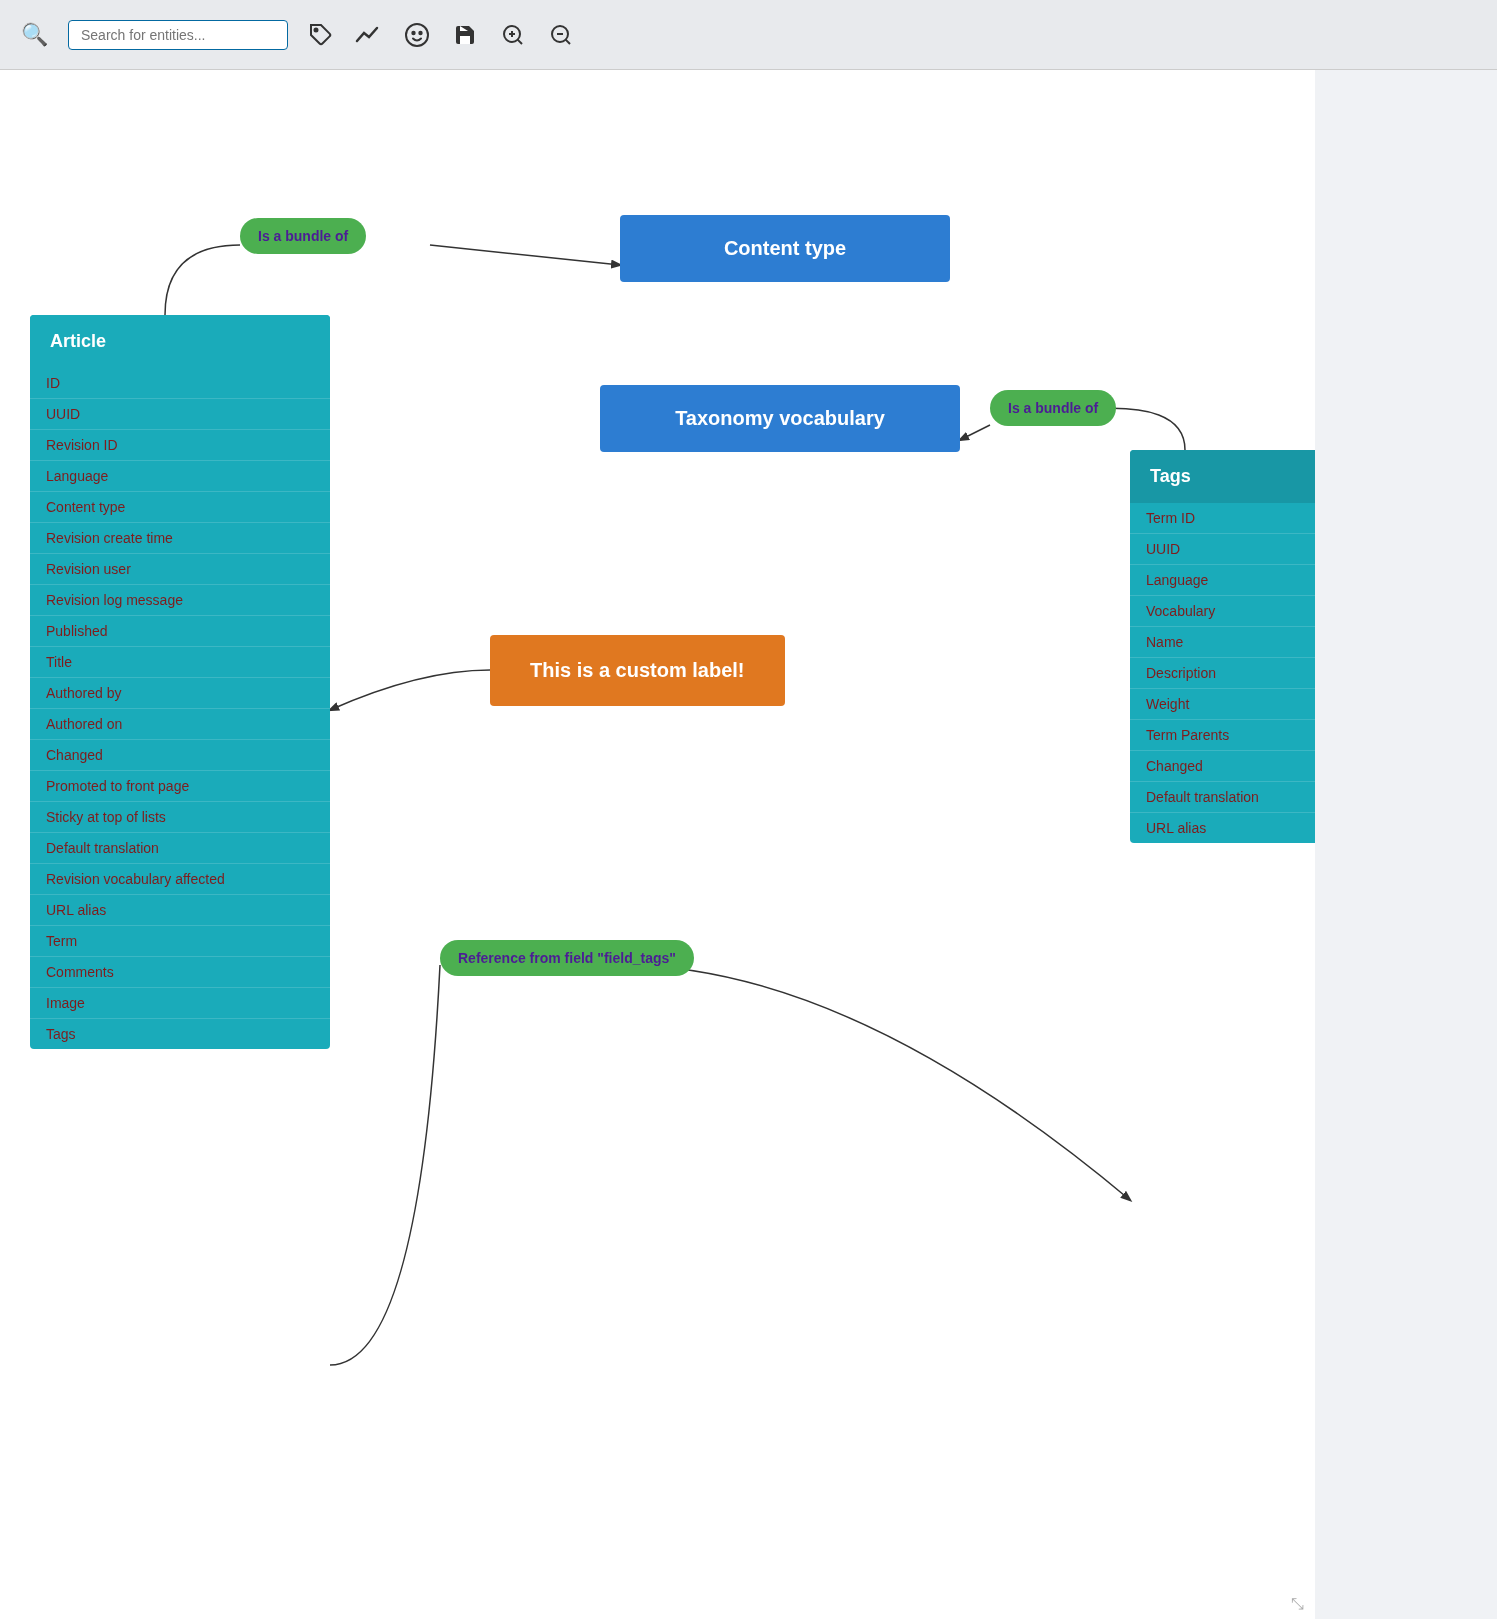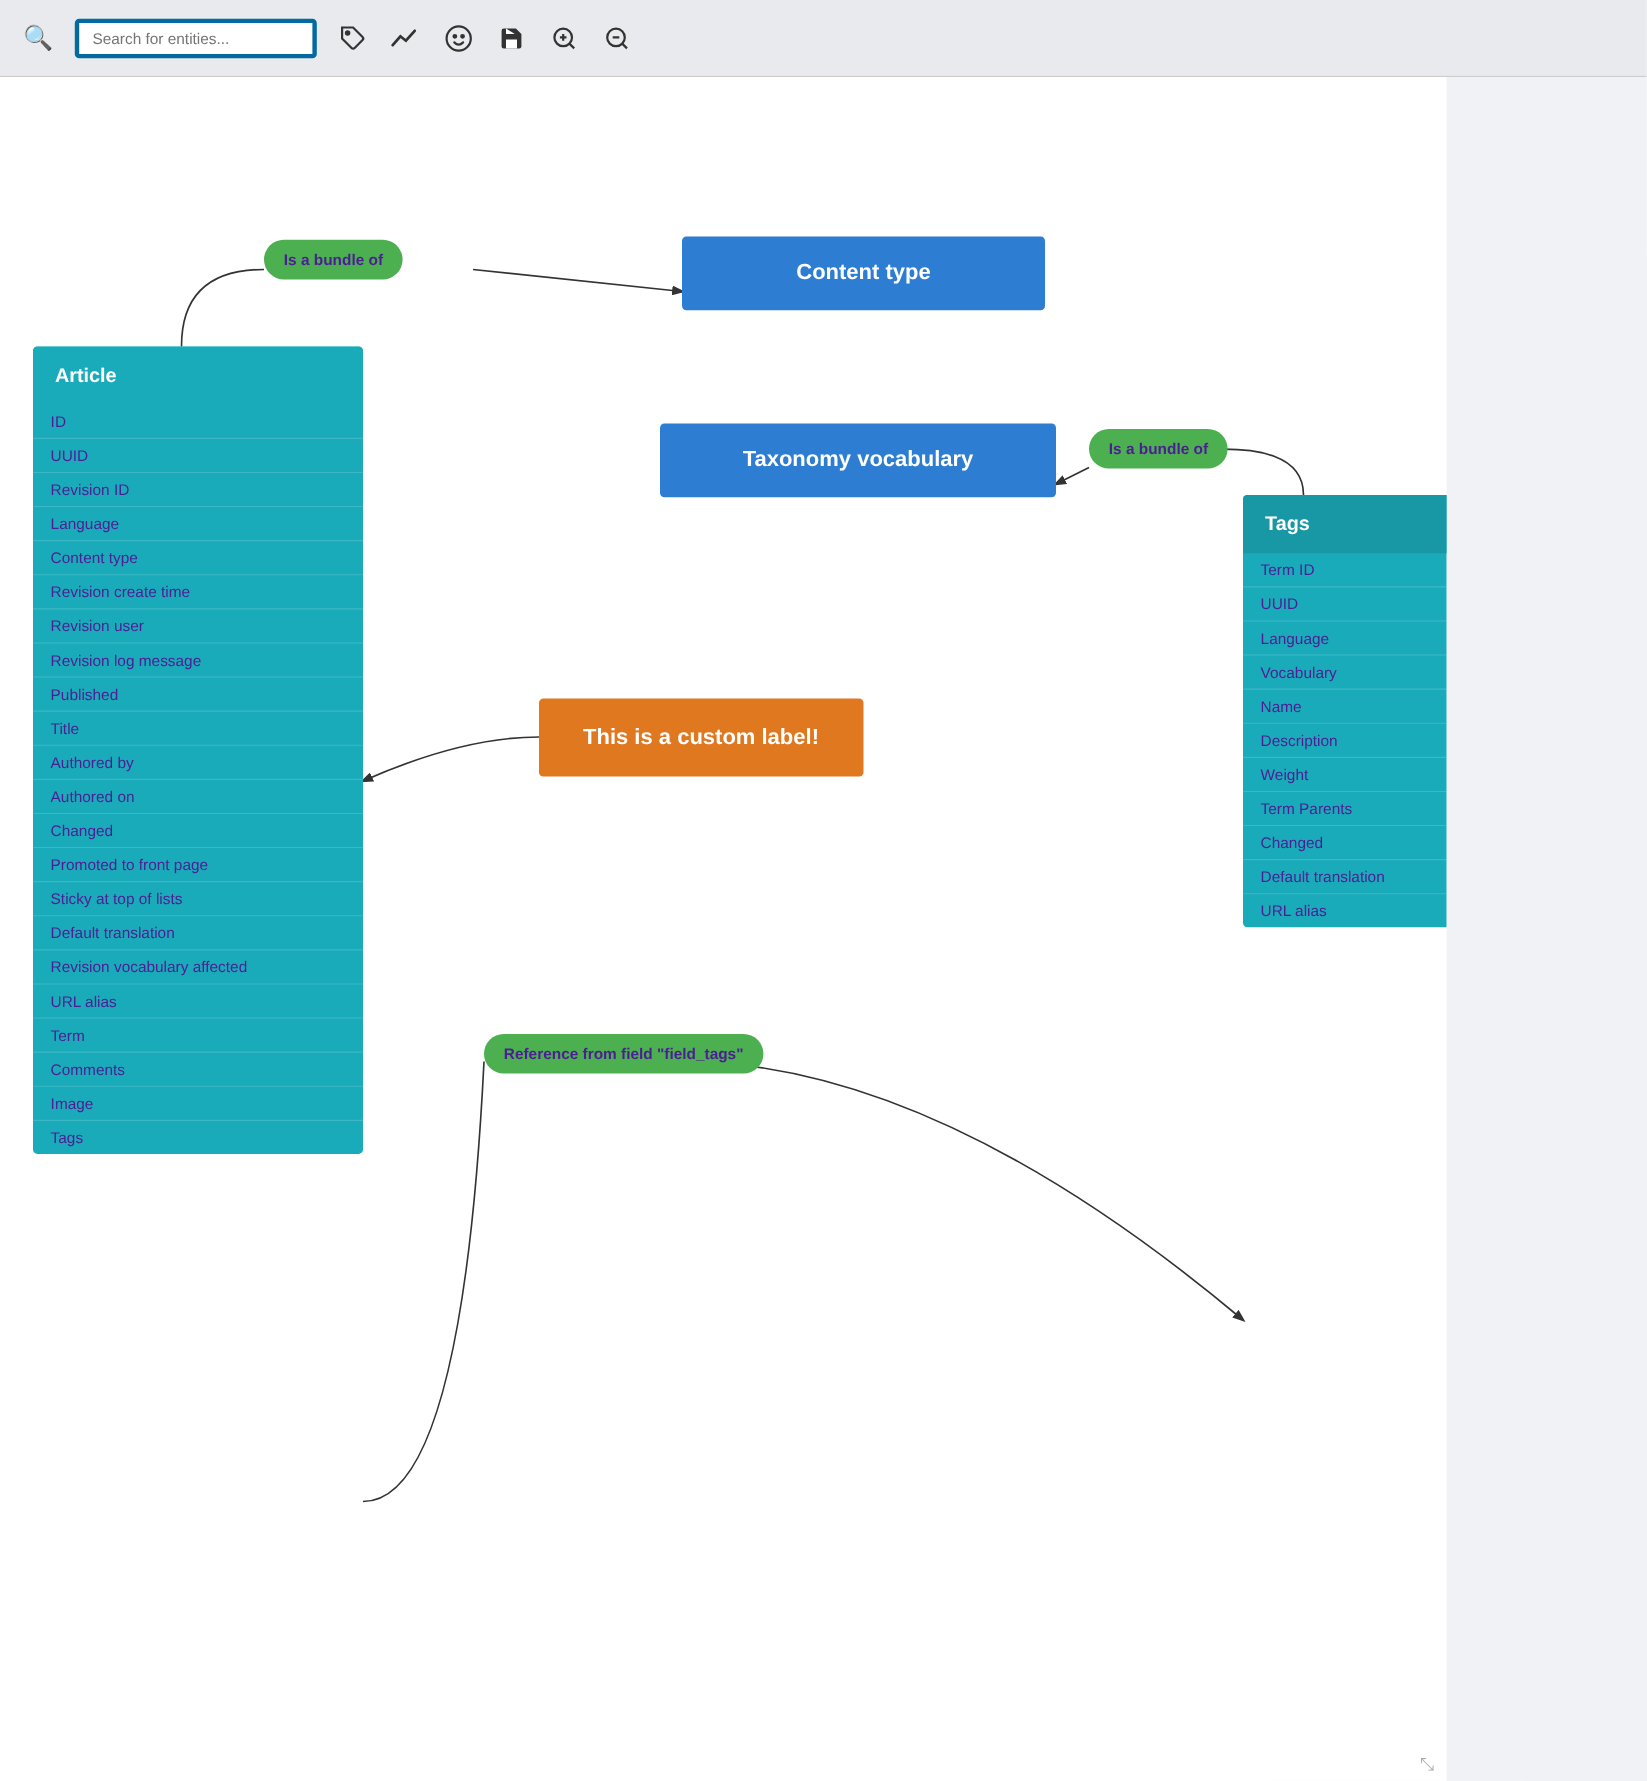--- a/index.html
+++ b/index.html
@@ -15,21 +15,21 @@
     #toolbar {
       display: flex;
       align-items: center;
       background: #e8eaed;
       padding: 12px 20px;
       gap: 18px;
       height: 70px;
       border-bottom: 1px solid #ccc;
     }
     #toolbar .search-input {
-      border: 4px solid #0369a1;
+      border: 1px solid #0369a1;
       border-radius: 4px;
       padding: 6px 12px;
       font-size: 14px;
       width: 220px;
       background: white;
       color: #999;
     }
     #toolbar .tool-icon {
       font-size: 22px;
       cursor: pointer;
@@ -61,21 +61,21 @@
       font-size: 18px;
       color: white;
       text-align: left;
       padding: 16px 20px;
     }
     .entity-fields {
       padding: 0;
     }
     .entity-field {
       font-size: 14px;
-      color: #4c1d95;
+      color: #7f1d1d;
       padding: 7px 16px;
       border-top: 1px solid rgba(255,255,255,0.15);
     }
     .entity-field:first-child {
       border-top: none;
     }
 
     
     #article-box {
       left: 30px;

